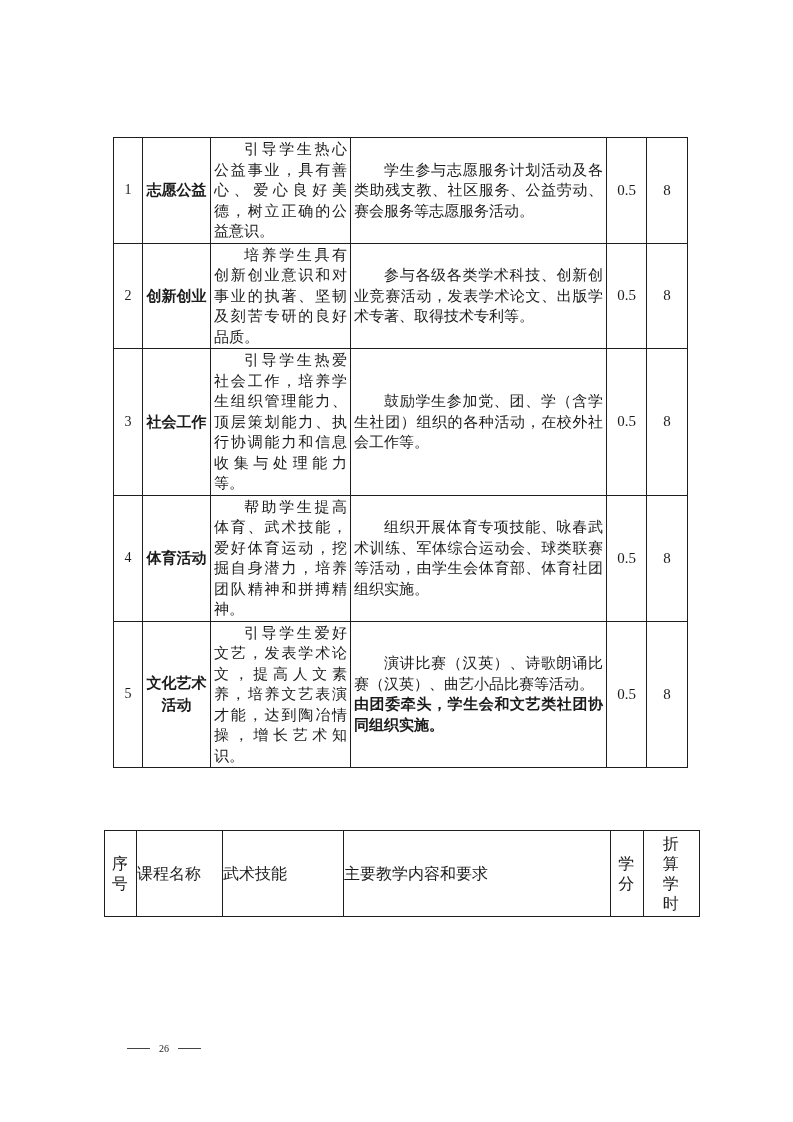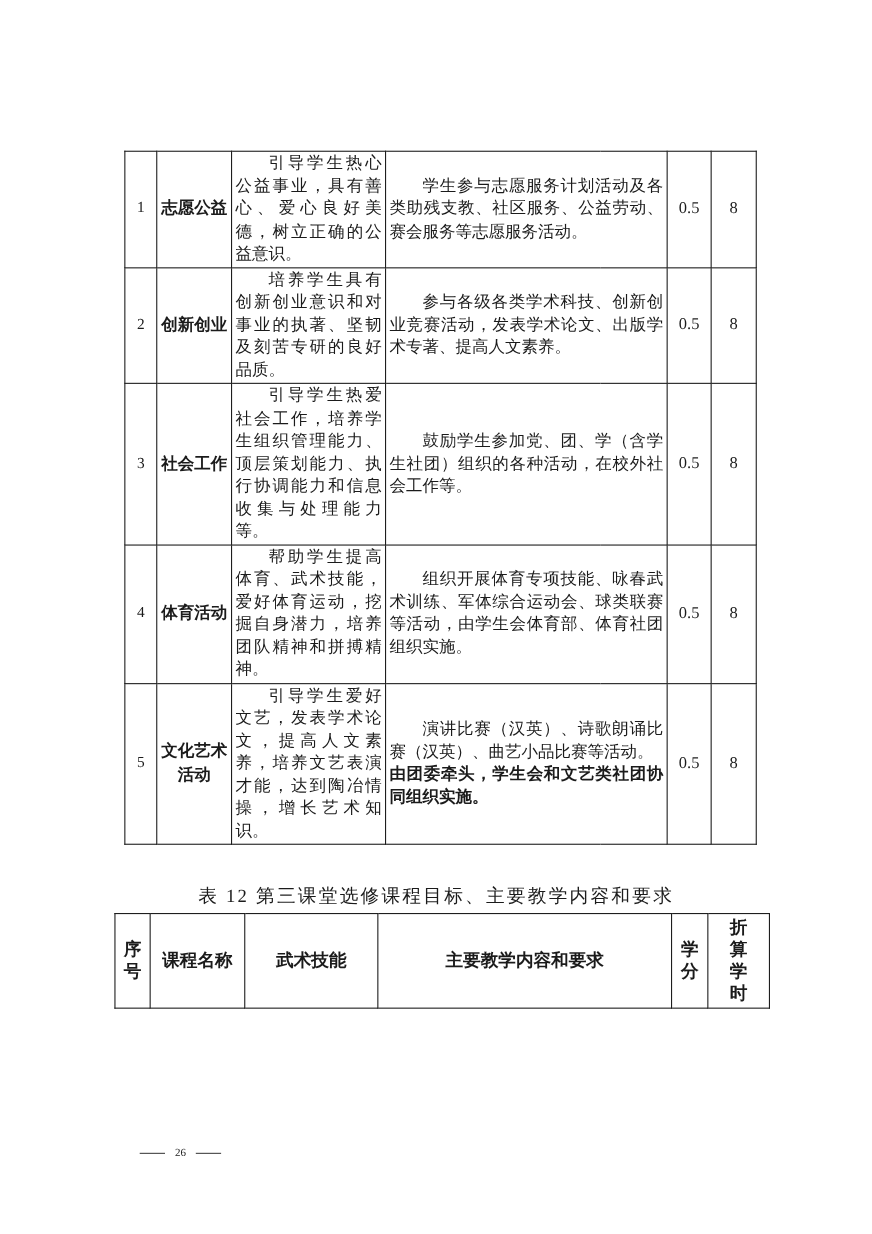--- a/index.html
+++ b/index.html
@@ -37,21 +37,21 @@
 
   
   .t2-caption{
     position:absolute;left:0;top:803px;width:793px;
     text-align:center;font-size:17px;letter-spacing:2px;
   }
 
   
   .t2{position:absolute;left:104px;top:830px;width:595px;}
   .t2 th{
-    font-weight:bold;text-align:center;
+    font-weight:normal;text-align:left;
     font-family:"Liberation Sans","DejaVu Sans",sans-serif;
     font-size:16px;line-height:20px;
   }
   .t2 tr{height:86px;}
   .vstack{width:1.1em;margin:0 auto;word-break:break-all;line-height:20px;}
 
   
   .pagenum{
     position:absolute;left:118px;top:1043px;
     font-size:10px;display:flex;align-items:center;
@@ -86,21 +86,21 @@
       <td class="c-val">0.5</td>
       <td class="c-val">8</td>
     </tr>
     <tr style="height:87px">
       <td class="c-num">2</td>
       <td class="c-name">创新创业</td>
       <td class="c-text">
             <p>培养学生具有创新创业意识和对事业的执著、坚韧及刻苦专研的良好品质。</p>
           </td>
       <td class="c-text" colspan="2">
-            <p>参与各级各类学术科技、创新创业竞赛活动，发表学术论文、出版学术专著、提高人文素养。</p>
+            <p>参与各级各类学术科技、创新创业竞赛活动，发表学术论文、出版学术专著、取得技术专利等。</p>
           </td>
       <td class="c-val">0.5</td>
       <td class="c-val">8</td>
     </tr>
     <tr style="height:121px">
       <td class="c-num">3</td>
       <td class="c-name">社会工作</td>
       <td class="c-text">
             <p>引导学生热爱社会工作，培养学生组织管理能力、顶层策划能力、执行协调能力和信息收集与处理能力等。</p>
           </td>
@@ -131,21 +131,20 @@
       <td class="c-text" colspan="2">
         <p>演讲比赛（汉英）、诗歌朗诵比赛（汉英）、曲艺小品比赛等活动。</p>
         <p class="noindent">由团委牵头，学生会和文艺类社团协同组织实施。</p>
       </td>
       <td class="c-val">0.5</td>
       <td class="c-val">8</td>
     </tr>
   </tbody>
     </table>
 
-  <div class="t2-caption">表 12 第三课堂选修课程目标、主要教学内容和要求</div>
 
   <table class="t2">
     <colgroup>
       <col style="width:32px">
         <col style="width:86px">
         <col style="width:121px">
       <col style="width:267px">
         <col style="width:33px">
         <col style="width:56px">
     </colgroup>

